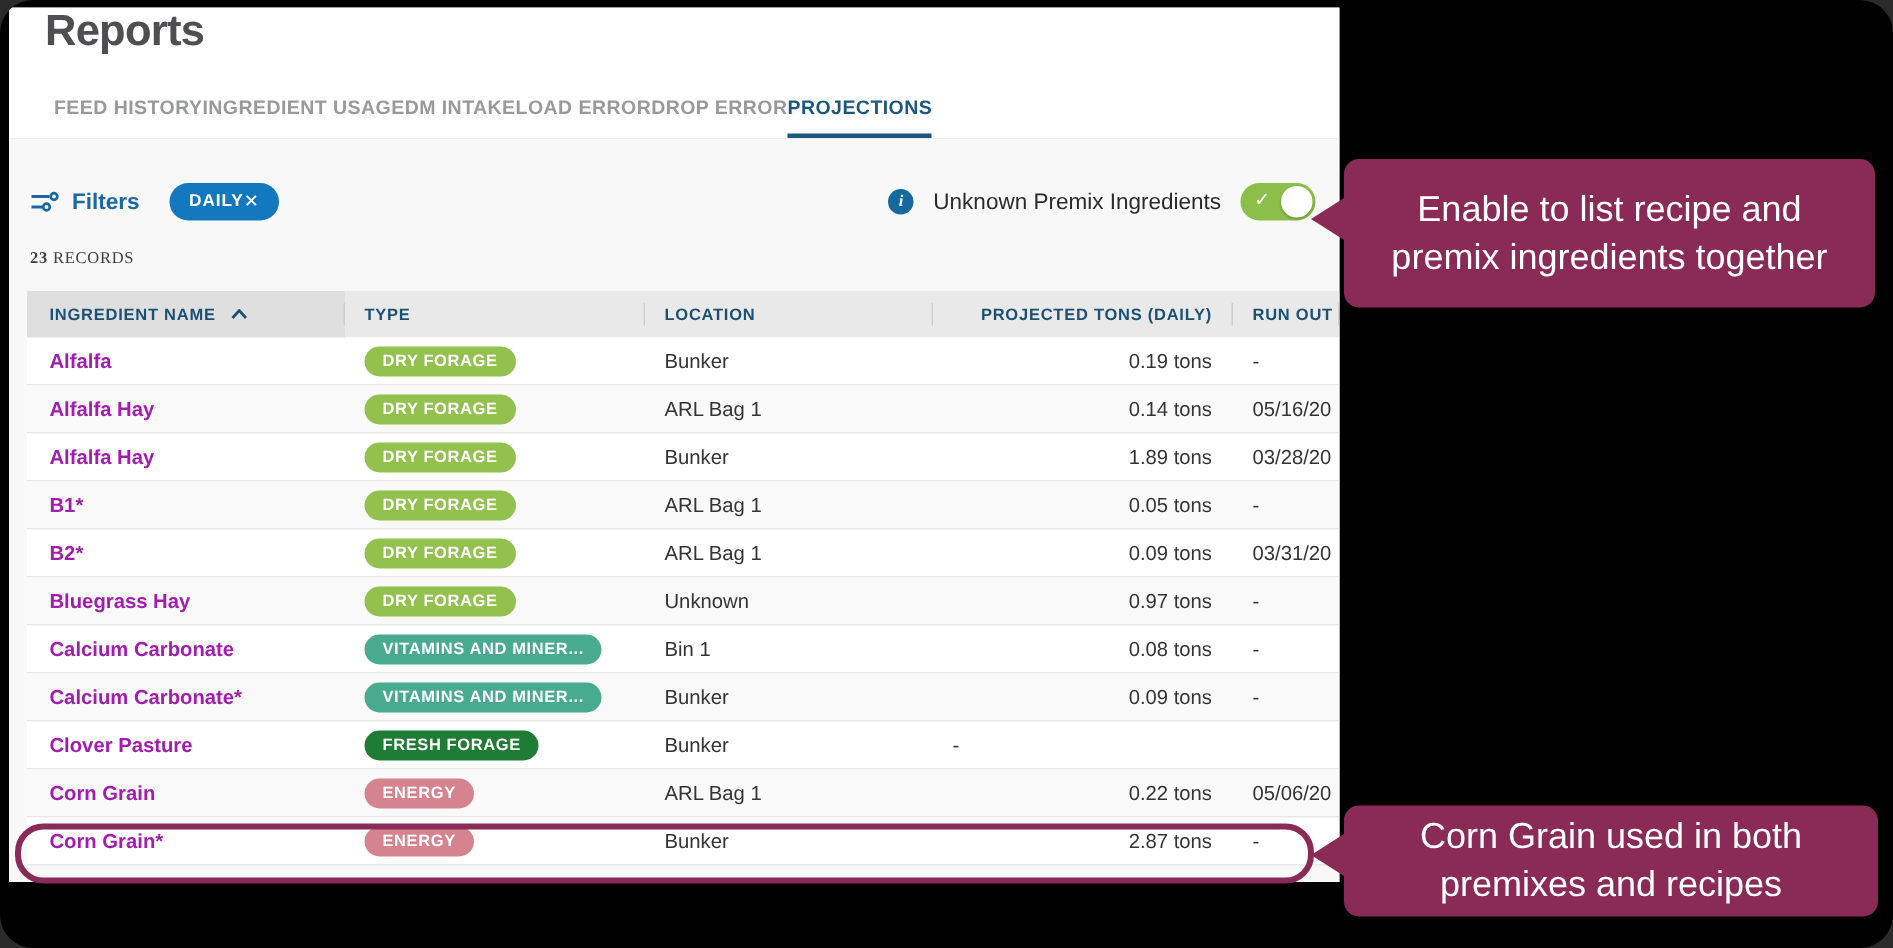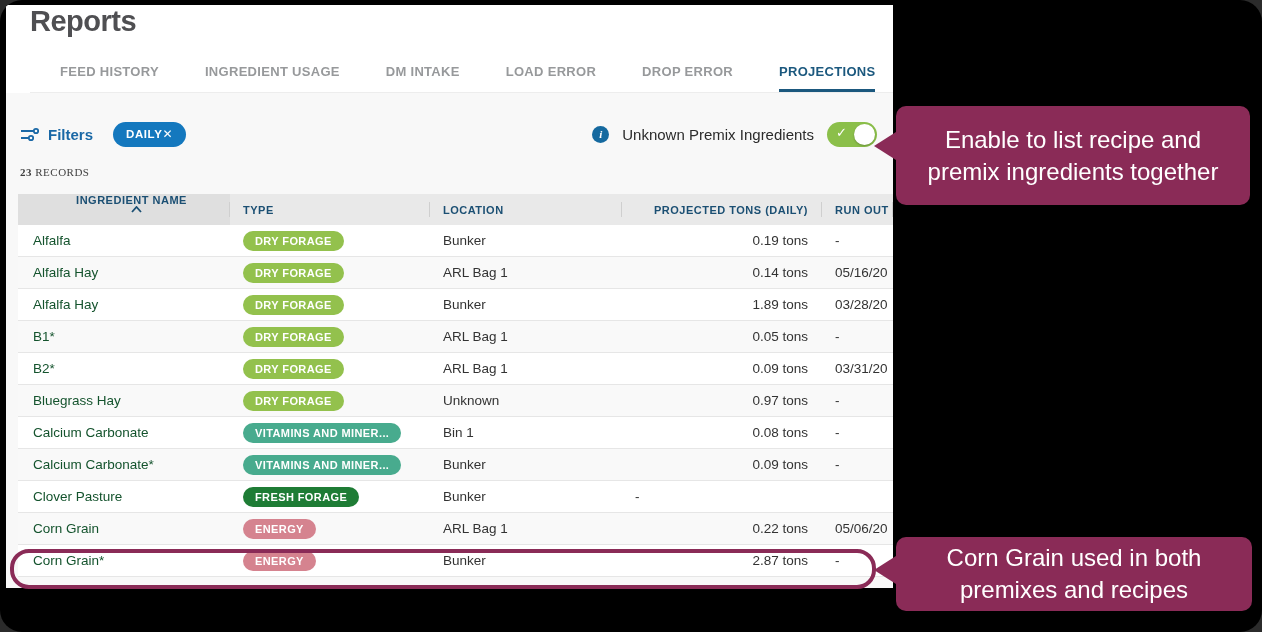--- a/index.html
+++ b/index.html
@@ -2,21 +2,21 @@
 <html><head>
 <meta charset="utf-8">
 <style>
   html,body{margin:0;padding:0;background:#2b2b2b;font-family:"Liberation Sans",sans-serif;}
   .canvas{position:relative;width:1262px;height:632px;background:#000;border-radius:22px;overflow:hidden;}
 
   
   .app{position:absolute;left:6px;top:5px;width:887px;height:583px;background:#fff;overflow:hidden;display:flex;flex-direction:column;}
   .app-header{padding:0 0 0 24px;height:50px;box-sizing:border-box;background:#fff;}
   .page-title{font-size:29px;font-weight:bold;color:#4f4f52;letter-spacing:-0.5px;}
-  .tabbar{display:flex;gap:46px;padding-left:30px;height:37px;background:#fff;border-bottom:1px solid #ededed;margin-left:24px;}
+  .tabbar{display:flex;padding-left:30px;height:37px;background:#fff;border-bottom:1px solid #ededed;}
   .tab{font-size:13px;font-weight:bold;letter-spacing:.3px;color:#97999b;line-height:34px;border-bottom:3px solid transparent;box-sizing:border-box;cursor:pointer;white-space:nowrap;}
   .tab.active{color:#1b587e;border-bottom-color:#1b587e;}
 
   .content{flex:1;background:#f8f8f8;padding-left:12px;box-sizing:border-box;}
 
   
   .filters-row{display:flex;align-items:center;margin:26px 16px 0 2px;height:30px;}
   .filter-icon{width:20px;height:16px;margin-right:8px;}
   .filters-label{font-size:15px;font-weight:bold;color:#1a68a6;}
   .chip{display:inline-flex;align-items:center;gap:0;margin-left:20px;height:25px;padding:0 13px;border-radius:13px;background:#1478be;color:#fff;font-size:11.5px;font-weight:bold;letter-spacing:.6px;cursor:pointer;}
@@ -29,31 +29,31 @@
   .toggle .knob{position:absolute;right:2px;top:2px;width:21px;height:21px;border-radius:50%;background:#fff;box-shadow:0 1px 2px rgba(0,0,0,.25);}
 
   .records-line{margin:17px 0 0 2px;font-size:11px;letter-spacing:.5px;color:#3f3f3f;font-family:Liberation Serif, serif;}
   .records-count{font-weight:bold;}
 
   
   .table{margin-top:16px;width:875px;}
   .thead{display:flex;height:31px;background:#e9e9e9;align-items:center;}
   .hcell{font-size:11px;font-weight:bold;color:#1b4f73;letter-spacing:.5px;box-sizing:border-box;position:relative;height:31px;display:flex;align-items:center;white-space:nowrap;overflow:hidden;cursor:pointer;}
   .hcell::after{content:"";position:absolute;right:0;top:8px;height:15px;width:1px;background:#cfcfcf;}
-  .hcell.sorted{background:#dfdfdf;flex-direction:column;}
+  .hcell.sorted{background:#dfdfdf;}
   .c-name{width:212px;padding-left:15px;}
   .c-type{width:200px;padding-left:13px;text-align:right;}
   .c-loc{width:192px;padding-left:13px;}
   .c-tons{width:200px;justify-content:flex-end;padding-right:14px;box-sizing:border-box;}
   .c-runout{flex:1;padding-left:13px;}
   .sort-caret{margin-left:10px;display:inline-flex;}
   .trow{display:flex;height:32px;align-items:center;border-bottom:1px solid #e6e6e6;background:#fff;box-sizing:border-box;}
   .trow:nth-child(even){background:#f9f9f9;}
   .cell{font-size:13.5px;color:#333;box-sizing:border-box;white-space:nowrap;overflow:hidden;display:flex;align-items:center;height:100%;}
-  .cell.c-name{font-weight:normal;color:#14532d;cursor:pointer;}
+  .cell.c-name{font-weight:bold;color:#a21caf;cursor:pointer;}
   .cell.c-tons{justify-content:flex-end;}
   .badge{display:inline-block;padding:4px 12px;border-radius:12px;font-size:11px;font-weight:bold;color:#fff;letter-spacing:.4px;white-space:nowrap;}
 
   
   .ring{position:absolute;left:10px;top:549px;width:866px;height:40px;box-sizing:border-box;border:4px solid #8a2b57;border-radius:19px;z-index:5;pointer-events:none;}
   .callout{position:absolute;background:#8a2b57;color:#fff;border-radius:10px;display:flex;flex-direction:column;align-items:center;justify-content:center;text-align:center;font-size:24px;line-height:1.32;z-index:10;}
   .callout::before{content:"";position:absolute;right:100%;width:0;height:0;border-top:14px solid transparent;border-bottom:14px solid transparent;border-right:22px solid #8a2b57;}
   .callout-toggle{left:896px;top:106px;width:354px;height:99px;}
   .callout-toggle::before{top:26px;}
   .callout-row{left:896px;top:537px;width:356px;height:74px;}

